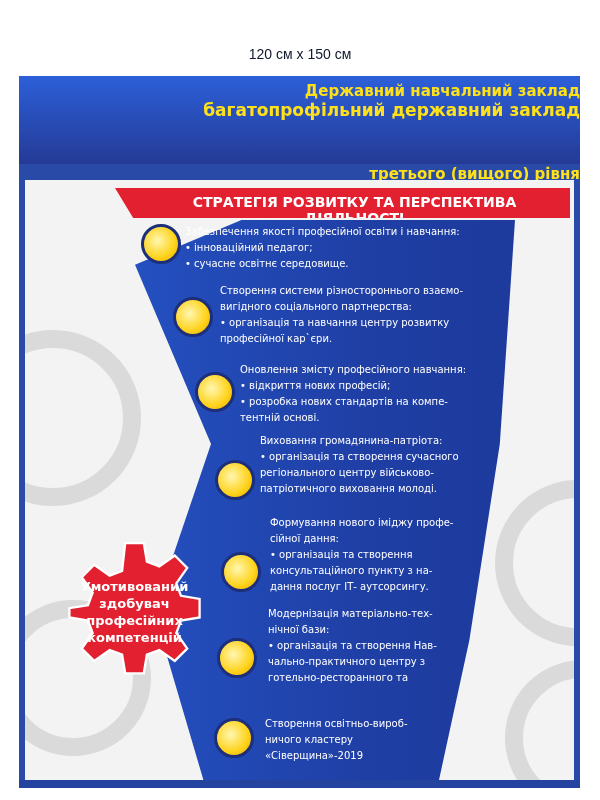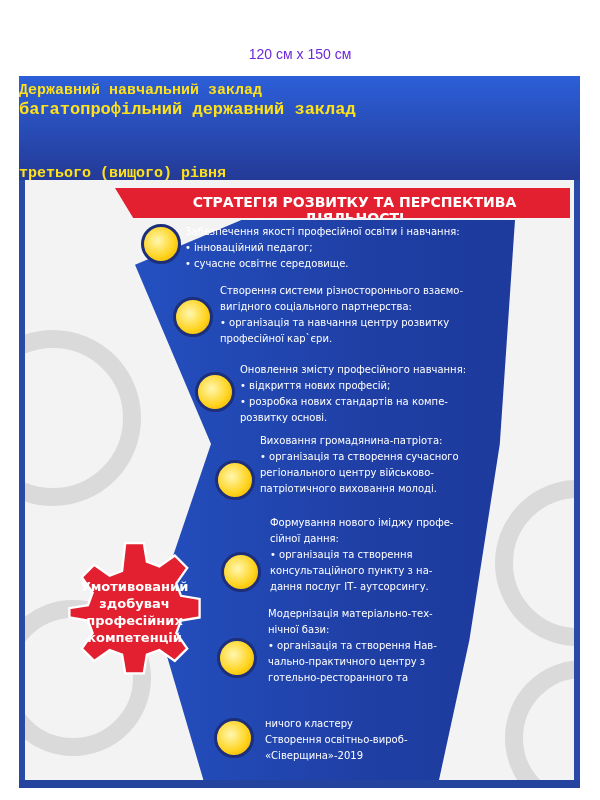--- a/index.html
+++ b/index.html
@@ -1,19 +1,19 @@
 <!DOCTYPE html>
 <html><head>
 <meta charset="utf-8">
 <style>
   html,body{margin:0;padding:0;}
   body{width:600px;height:800px;background:#fff;position:relative;overflow:hidden;font-family:"DejaVu Sans",sans-serif;}
-  .dims{position:absolute;top:46px;left:0;width:600px;text-align:center;font-family:"Liberation Sans",sans-serif;font-size:14px;color:#6d28d9;}
+  .dims{position:absolute;top:46px;left:0;width:600px;text-align:center;font-family:"Liberation Sans",sans-serif;font-size:14px;color:#0f172a;}
   .poster{position:absolute;left:19px;top:76px;width:561px;height:712px;background:#2a4aa8;}
-  .header{position:absolute;left:0;top:0;width:561px;height:104px;background:linear-gradient(#2c5fd8,#243a96);text-align:left;font-family:Liberation Mono, monospace;}
+  .header{position:absolute;left:0;top:0;width:561px;height:88px;background:linear-gradient(#2c5fd8,#243a96);text-align:right;}
   .header .l{font-weight:bold;color:#ffe11a;line-height:18px;}
   .l1{padding-top:6px;font-size:15px;}
   .l2{font-size:14.5px;}
   .l3{font-size:17px;line-height:20px!important;}
   .l4{font-size:15px;margin-top:45px;}
   .panel{position:absolute;left:6px;top:104px;width:549px;height:600px;background:#f3f3f3;overflow:hidden;}
   .swirl{position:absolute;border:18px solid #cfcfcf;border-radius:50%;opacity:.7;}
   .blue-shape{position:absolute;left:110px;top:40px;width:380px;height:560px;background:linear-gradient(90deg,#2450c0,#1f3fa5 60%,#1d3a9c);clip-path:polygon(28% 0,100% 0,96% 40%,88% 75%,80% 100%,18% 100%,5% 70%,20% 40%,0 8%);}
   .ribbon{position:absolute;left:90px;top:8px;width:455px;height:30px;background:#e2202f;clip-path:polygon(0 0,100% 0,100% 100%,4% 100%);}
   .ribbon span{position:absolute;left:30px;right:6px;top:6px;text-align:center;font-weight:bold;color:#fff;font-size:14px;}
@@ -60,21 +60,21 @@
       <div>вигідного соціального партнерства:</div>
       <div>• організація та навчання центру розвитку</div>
       <div>професійної кар`єри.</div>
     </div>
 
     <div class="dot" style="left:170px;top:192px;"></div>
     <div class="item" style="left:215px;top:182px;">
       <div>Оновлення змісту професійного навчання:</div>
       <div>• відкриття нових професій;</div>
       <div>• розробка нових стандартів на компе-</div>
-      <div>розвитку основі.</div>
+      <div>тентній основі.</div>
     </div>
 
     <div class="dot" style="left:190px;top:280px;"></div>
     <div class="item" style="left:235px;top:253px;">
       <div>Виховання громадянина-патріота:</div>
       <div>• організація та створення сучасного</div>
       <div>регіонального центру військово-</div>
       <div>патріотичного виховання молоді.</div>
     </div>
 
@@ -91,22 +91,22 @@
     <div class="item" style="left:243px;top:426px;">
       <div>Модернізація матеріально-тех-</div>
       <div>нічної бази:</div>
       <div>• організація та створення Нав-</div>
       <div>чально-практичного центру з</div>
       <div>готельно-ресторанного та</div>
     </div>
 
     <div class="dot" style="left:189px;top:538px;"></div>
     <div class="item" style="left:240px;top:536px;">
+      <div>Створення освітньо-вироб-</div>
       <div>ничого кластеру</div>
-      <div>Створення освітньо-вироб-</div>
       <div>«Сіверщина»-2019</div>
     </div>
 
     <svg class="gear" viewBox="0 0 100 100">
       <g fill="#e2202f" stroke="#fff" stroke-width="1.5">
         <path d="M44 2h12l2 12 8 3 10-7 8 8-7 10 3 8 12 2v12l-12 2-3 8 7 10-8 8-10-7-8 3-2 12H44l-2-12-8-3-10 7-8-8 7-10-3-8-12-2V44l12-2 3-8-7-10 8-8 10 7 8-3z"></path>
       </g>
     </svg>
     <div class="gear-text">
       <div>Умотивований</div>

